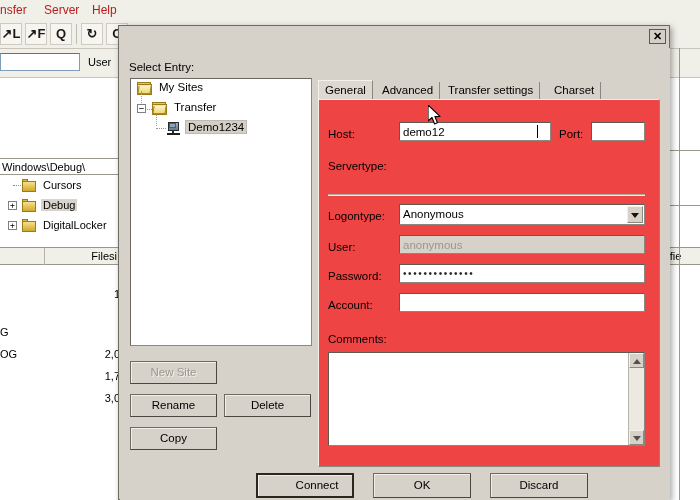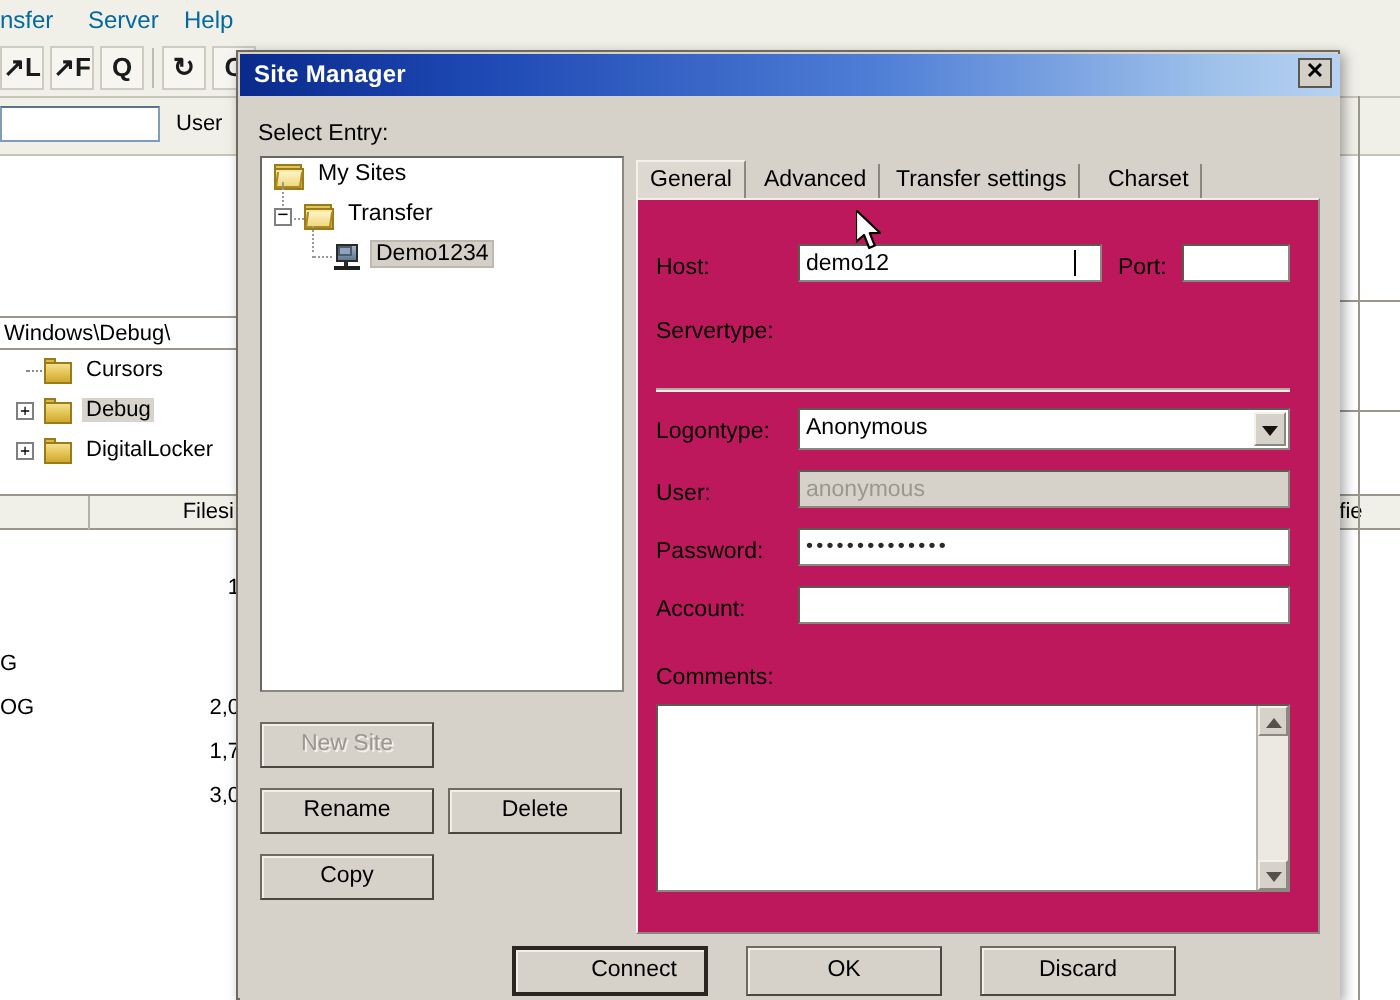--- a/index.html
+++ b/index.html
@@ -28,21 +28,21 @@
     position: absolute;
     left: 0; top: 0;
     width: 700px; height: 20px;
     background: #f0efe8;
     border-bottom: 1px solid #d4d0c8;
   }
   .bg-menu-item {
     position: absolute;
     top: 3px;
     font-size: 12px;
-    color: #0369a1;
+    color: #b91c1c;
     white-space: nowrap;
   }
   .bg-toolbar {
     position: absolute;
     left: 0; top: 20px;
     width: 700px; height: 28px;
     background: #f0efe8;
     border-bottom: 1px solid #c8c4bc;
   }
   .tb-icon {
@@ -430,21 +430,21 @@
     line-height: 19px;
     background: #ddd9d1;
     border-top: 1px solid #f4f1eb;
     border-left: 1px solid #f4f1eb;
     border-right: 1px solid #8a8680;
   }
   .tabpage {
     position: absolute;
     left: 198px; top: 51px;
     width: 342px; height: 368px;
-    background: #be185d;
+    background: #ef4444;
     border: 1px solid #8a8680;
     border-top-color: #f4f1eb;
     border-left-color: #f4f1eb;
     box-sizing: border-box;
   }
 
   .field {
     position: absolute;
     background: #ffffff;
     border: 1px solid #8c8880;
@@ -646,23 +646,20 @@
   </div>
 
   <div class="bg-vline" style="left:126px; top:266px; height:234px;"></div>
   <div class="bg-vline" style="left:679px; top:48px;  height:452px;"></div>
   <div class="bg-hline" style="left:655px; top:150px; width:45px;"></div>
   <div class="bg-hline" style="left:655px; top:205px; width:45px;"></div>
 </div>
 
 <div id="dialog">
 
-  <div class="titlebar">
-    <span class="titlebar-text">Site Manager</span>
-  </div>
   <div class="titlebar-close">✕</div>
 
   <div class="dlg-body">
 
     <span class="lbl select-entry-lbl">Select Entry:</span>
 
     <div class="tree-panel">
 
       <div class="tree-row" style="height:20px;">
         <span class="folder-icon" style="left:6px; top:3px;">

